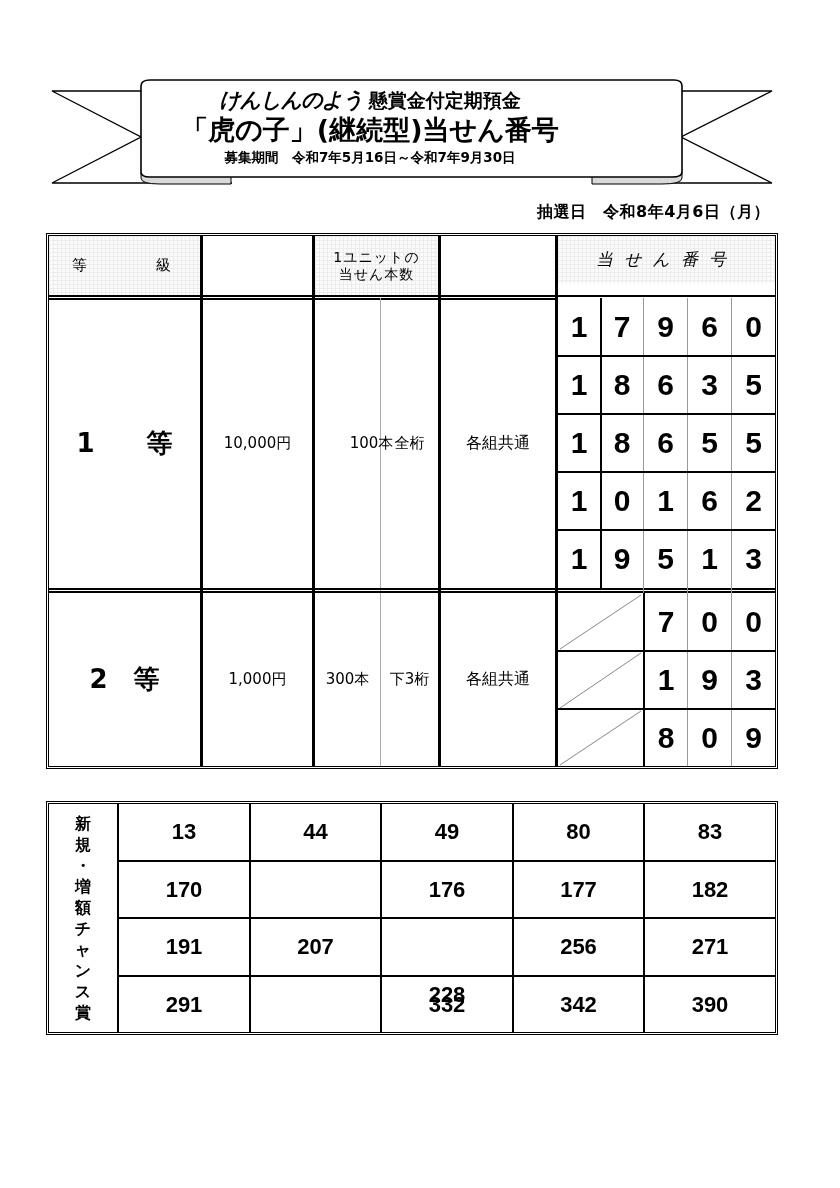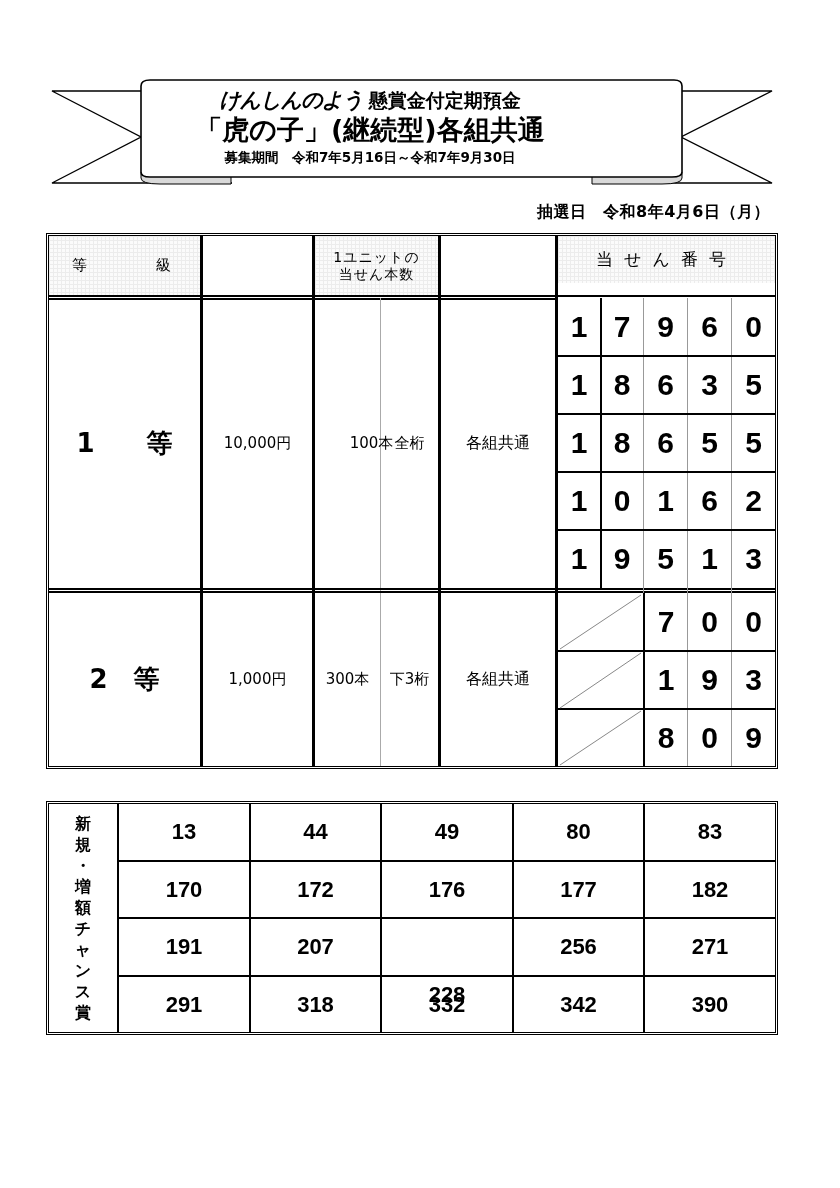--- a/index.html
+++ b/index.html
@@ -45,34 +45,34 @@
     <polyline points="681,91 772,91 681,137 772,183 592,183" fill="none" stroke="#000" stroke-width="1.4"></polyline>
 
     <path d="M141,172 L141,178 Q141,184 160,184 L231,184 L231,174 Z" fill="#d9d9d9" stroke="#000" stroke-width="1"></path>
     <path d="M682,172 L682,178 Q682,184 662,184 L592,184 L592,174 Z" fill="#d9d9d9" stroke="#000" stroke-width="1"></path>
 
     <path d="M141,86 Q141,80 150,80 L674,80 Q682,80 682,86 L682,172 Q682,177 672,177 L150,177 Q141,177 141,172 Z" fill="#fff" stroke="#000" stroke-width="1.6"></path>
   </svg>
   <div class="banner-text brand-line">
     <span class="brand">けんしんのよう</span><span>懸賞金付定期預金</span>
   </div>
-  <div class="banner-text title-line">「虎の子」(継続型)各組共通</div>
+  <div class="banner-text title-line">「虎の子」(継続型)当せん番号</div>
   <div class="banner-text period-line">募集期間　令和7年5月16日～令和7年9月30日</div>
 </div>
 
 <div class="draw-date">抽選日　令和8年4月6日（月）</div>
 
 <div class="main-table">
 
   <div class="cell hdr" style="left:0;top:0;width:151px;height:59px;">等　　　級</div>
   <div class="cell hdr" style="left:266px;top:0;width:123px;height:59px;flex-direction:column;letter-spacing:1px;font-size:14px;line-height:17px;">
     <span>1ユニットの</span>
     <span>当せん本数</span>
   </div>
-  <div class="cell hdr" style="left:509px;top:0;width:217px;height:47px;font-size:17px;letter-spacing:11px;">当せん番号</div>
+  <div class="cell hdr" style="left:509px;top:0;width:217px;height:47px;font-size:17px;letter-spacing:11px;font-style:italic;">当せん番号</div>
 
   <div class="hline" style="left:0;top:59px;width:726px;height:1.5px;"></div>
   <div class="hline" style="left:0;top:62px;width:509px;height:1.5px;"></div>
 
   <div class="vline" style="left:151px;top:0;width:2.5px;height:530px;"></div>
   <div class="vline" style="left:263px;top:0;width:2.5px;height:530px;"></div>
   <div class="vline" style="left:331px;top:62px;width:1px;height:468px;background:#aaa;"></div>
   <div class="vline" style="left:389px;top:0;width:2.5px;height:530px;"></div>
   <div class="vline" style="left:506px;top:0;width:2.5px;height:530px;"></div>
 
@@ -177,29 +177,27 @@
   <div class="hline" style="left:70px;top:113px;width:656px;height:2px;"></div>
   <div class="hline" style="left:70px;top:171px;width:656px;height:2px;"></div>
 
   <div class="cell chance-num" style="left:70px;top:0;width:130px;height:56px;">13</div>
   <div class="cell chance-num" style="left:202px;top:0;width:129px;height:56px;">44</div>
   <div class="cell chance-num" style="left:333px;top:0;width:130px;height:56px;">49</div>
   <div class="cell chance-num" style="left:465px;top:0;width:129px;height:56px;">80</div>
   <div class="cell chance-num" style="left:596px;top:0;width:130px;height:56px;">83</div>
 
   <div class="cell chance-num" style="left:70px;top:58px;width:130px;height:55px;">170</div>
-  <div class="cell chance-num" style="left:202px;top:58px;width:129px;height:55px;">172</div>
   <div class="cell chance-num" style="left:333px;top:58px;width:130px;height:55px;">176</div>
   <div class="cell chance-num" style="left:465px;top:58px;width:129px;height:55px;">177</div>
   <div class="cell chance-num" style="left:596px;top:58px;width:130px;height:55px;">182</div>
 
   <div class="cell chance-num" style="left:70px;top:115px;width:130px;height:56px;">191</div>
   <div class="cell chance-num" style="left:202px;top:115px;width:129px;height:56px;">207</div>
   <div class="cell chance-num" style="left:333px;top:115px;width:130px;height:56px;margin-top:48px;">228</div>
   <div class="cell chance-num" style="left:465px;top:115px;width:129px;height:56px;">256</div>
   <div class="cell chance-num" style="left:596px;top:115px;width:130px;height:56px;">271</div>
 
   <div class="cell chance-num" style="left:70px;top:173px;width:130px;height:55px;">291</div>
-  <div class="cell chance-num" style="left:202px;top:173px;width:129px;height:55px;">318</div>
   <div class="cell chance-num" style="left:333px;top:173px;width:130px;height:55px;">332</div>
   <div class="cell chance-num" style="left:465px;top:173px;width:129px;height:55px;">342</div>
   <div class="cell chance-num" style="left:596px;top:173px;width:130px;height:55px;">390</div>
 </div>
 
 </body></html>

